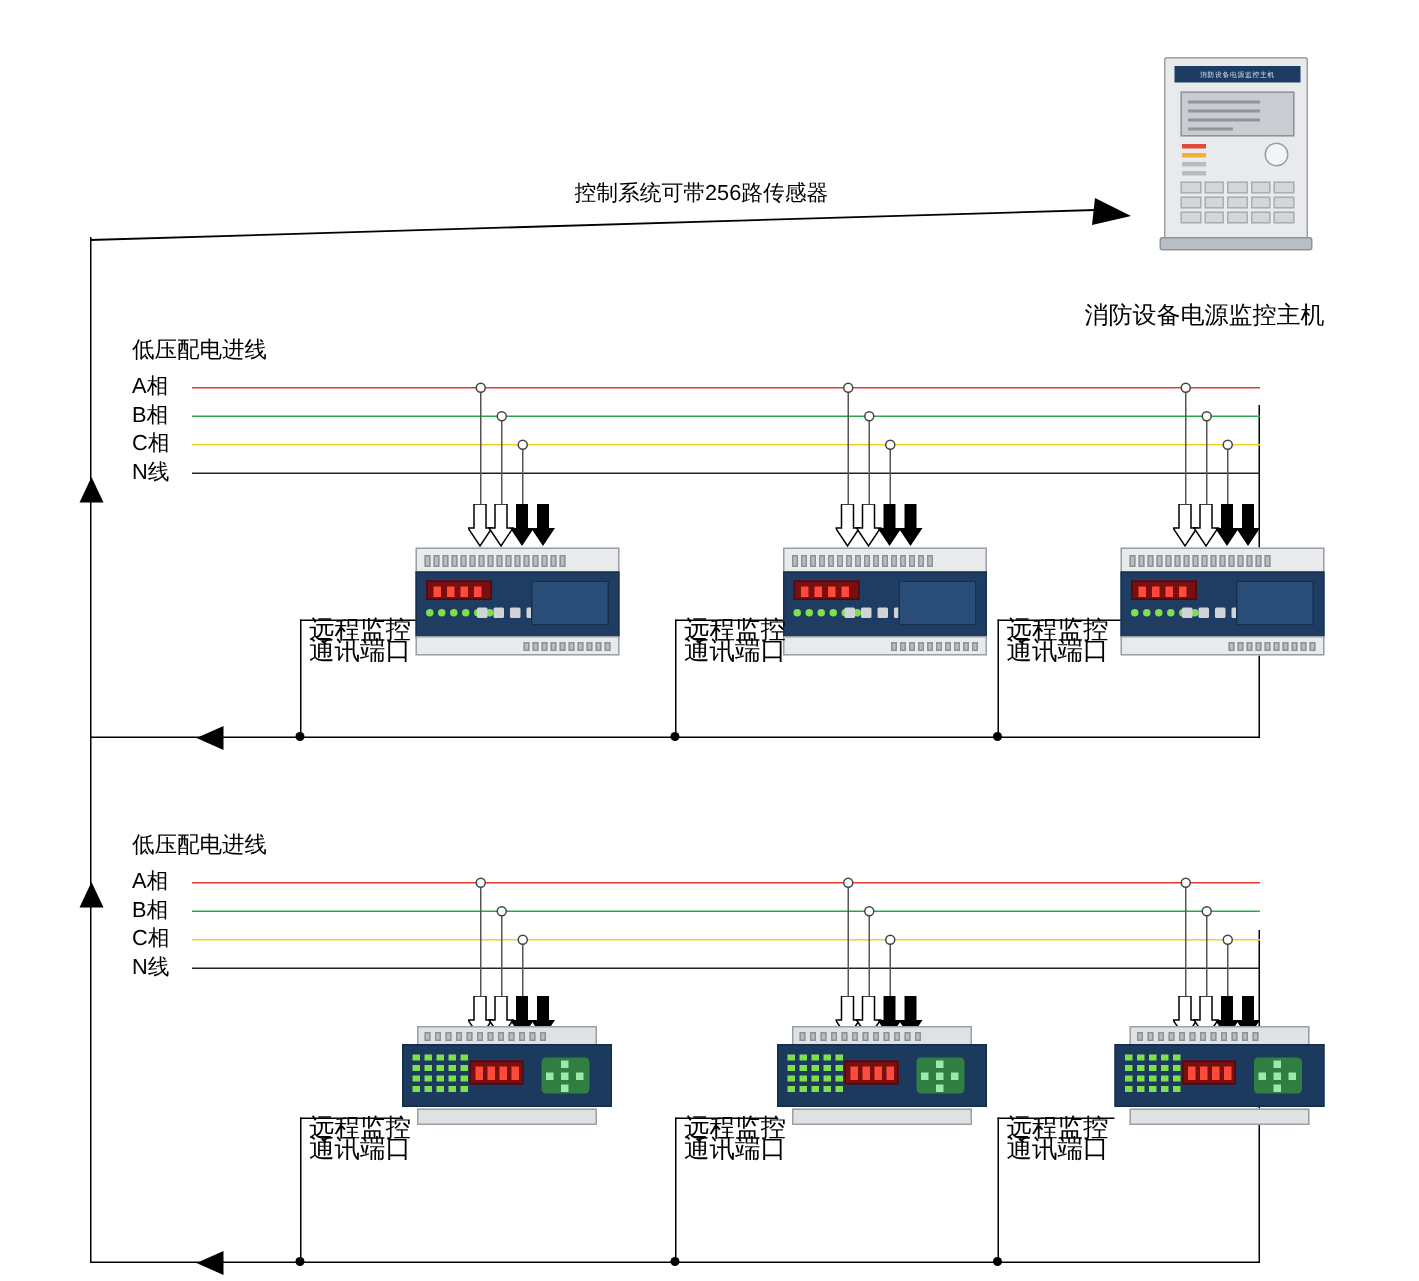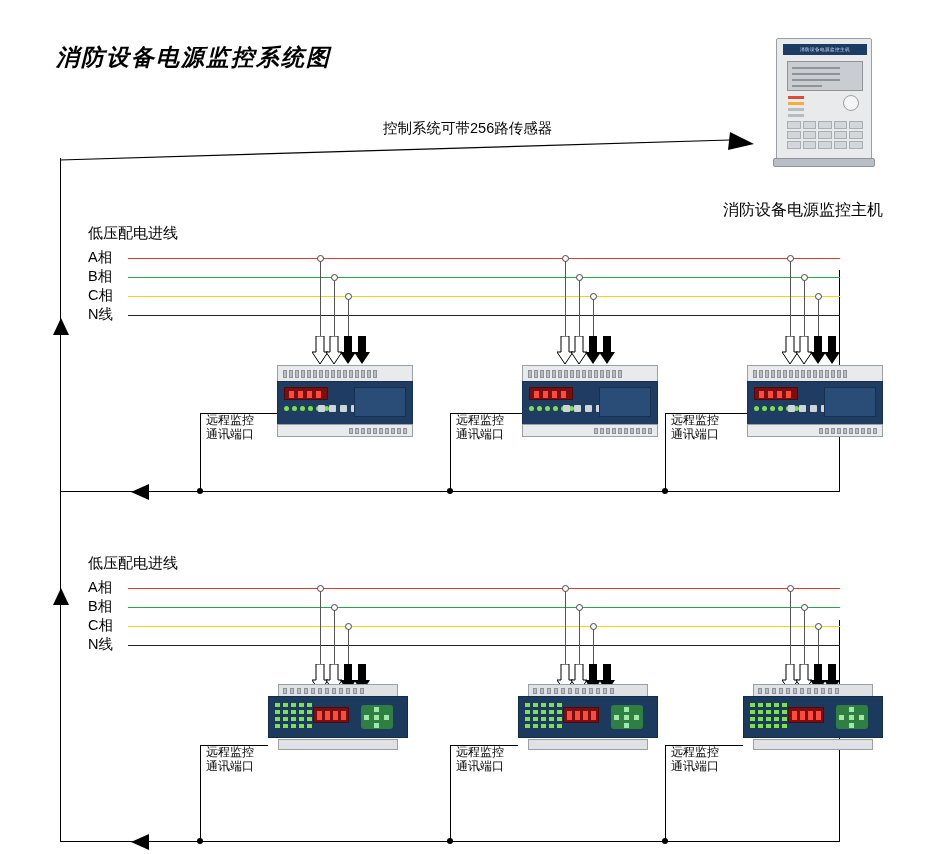--- a/index.html
+++ b/index.html
@@ -52,21 +52,21 @@
   }
   .incoming-label {
     font-size: 15px;
     white-space: nowrap;
   }
   .phase-label {
     font-size: 14.5px;
     white-space: nowrap;
   }
   .port-label {
-    font-size: 12px;
+    font-size: 17px;
     line-height: 14px;
     white-space: nowrap;
     color: #000;
   }
 
   
   .hline { height: 0; border-top: 1px solid #000; }
   .vline { width: 0; border-left: 1px solid #000; }
   .hline.red { border-top: 1.2px solid #e23b2e; }
   .hline.green { border-top: 1.2px solid #2aa44f; }
@@ -379,21 +379,20 @@
     border: 1px solid #8e949a;
     border-radius: 2px;
     box-sizing: border-box;
   }
 </style>
 </head>
 <body>
 
 <div id="canvas">
 
-  <div class="abs title">消防设备电源监控系统图</div>
 
   <div class="abs top-note">控制系统可带256路传感器</div>
 
 
   <div class="abs host">
     <div class="host-shell">
       <div class="host-header">
         <span>消防设备电源监控主机</span>
       </div>
       <div class="host-screen">

